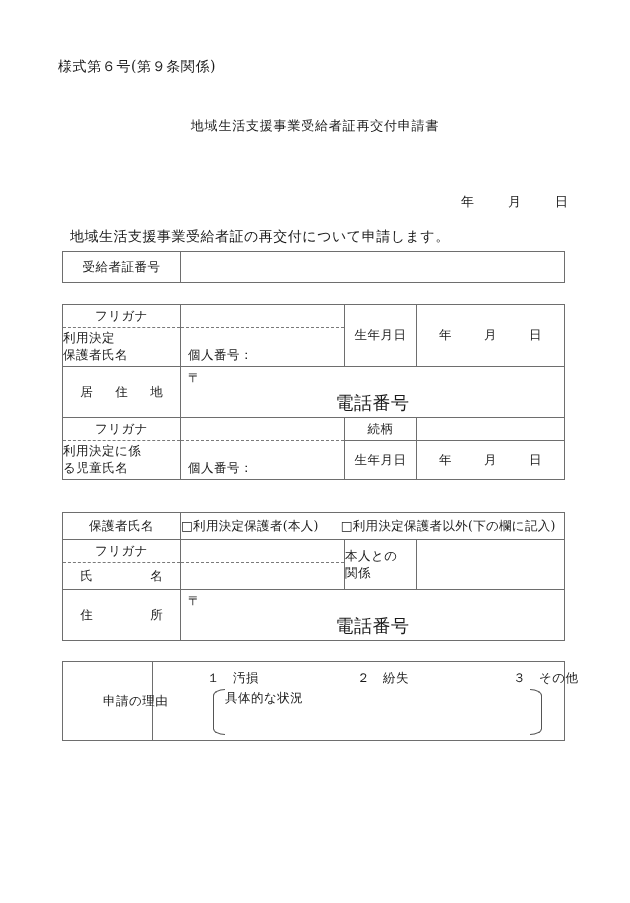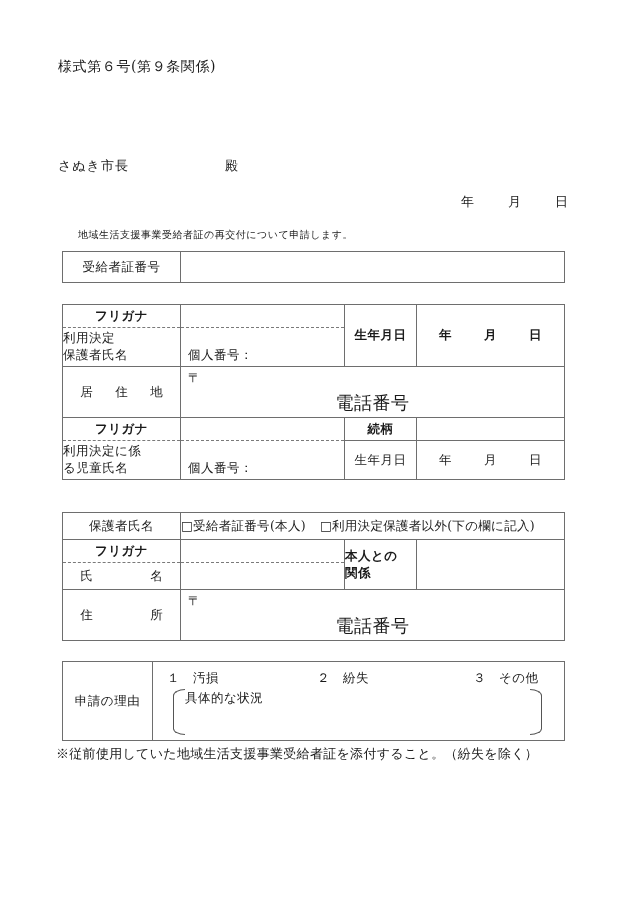--- a/index.html
+++ b/index.html
@@ -60,24 +60,23 @@
     white-space: nowrap;
   }
   .date-line span { display: inline-block; }
   .date-line .d-m { margin-left: 34px; }
   .date-line .d-d { margin-left: 34px; }
 
   .statement {
     position: absolute;
     left: 70px;
     top: 228px;
-    font-size: 10px;
-    letter-spacing: 0.5px;
-    white-space: nowrap;
-    margin-left: 8px;
+    font-size: 14px;
+    letter-spacing: 0.5px;
+    white-space: nowrap;
   }
 
   
   .tbl {
     position: absolute;
     left: 62px;
     width: 503px;
     border-collapse: collapse;
     table-layout: fixed;
     font-size: 12.5px;
@@ -108,21 +107,21 @@
   .dotted-top    { border-top: 1px dashed #7a7a7a !important; }
 
   .cell-pad { padding: 0 6px; }
 
   
   #tbl-recipient { top: 251px; padding-left: 16px; }
   #tbl-recipient td { height: 30px; }
 
   
   #tbl-person { top: 304px; }
-  .furigana-row td { height: 22px; font-weight: bold; }
+  .furigana-row td { height: 22px; }
   .name-row td { height: 38px; }
 
   .mynumber {
     display: block;
     font-size: 12.5px;
     padding-left: 7px;
     padding-top: 16px;
     letter-spacing: 0.5px;
     white-space: nowrap;
   }
@@ -155,25 +154,25 @@
   .dob-value .d-d { margin-left: 32px; }
 
   
   #tbl-submitter { top: 512px; }
   .submitter-choices {
     padding-left: 7px;
     letter-spacing: 0.3px;
     white-space: nowrap;
     font-size: 12.5px;
   }
-  .submitter-choices .opt2 { margin-left: 14px; }
+  .submitter-choices .opt2 { margin-left: 22px; }
 
   
   #tbl-reason { top: 661px; }
-  #tbl-reason td { height: 78px; }
+  #tbl-reason td { height: 78px; padding-left: 40px; }
   .reason-body {
     position: relative;
     height: 78px;
   }
   .reason-options {
     position: absolute;
     left: 14px;
     top: 8px;
     right: 10px;
     font-size: 12.5px;
@@ -227,24 +226,22 @@
     white-space: nowrap;
   }
 </style>
 </head>
 <body>
 
 <div class="page">
 
   <div class="form-number">様式第６号(第９条関係)</div>
 
-
-  <div class="addressee">
-    <span>さぬき市長</span><span class="honorific">殿</span>
-  </div>
+  <div class="doc-title">地域生活支援事業受給者証再交付申請書</div>
+
 
   <div class="date-line">
     <span class="d-y">年</span><span class="d-m">月</span><span class="d-d">日</span>
   </div>
 
   <div class="statement">地域生活支援事業受給者証の再交付について申請します。</div>
 
   <table class="tbl" id="tbl-recipient">
     <colgroup>
         <col style="width:118px">
@@ -316,21 +313,21 @@
     <colgroup>
         <col style="width:118px">
         <col>
         <col style="width:72px">
         <col style="width:148px">
       </colgroup>
     <tbody>
       <tr>
         <td class="lbl">保護者氏名</td>
         <td colspan="3" class="submitter-choices">
-          <span>□受給者証番号(本人)</span><span class="opt2">□利用決定保護者以外(下の欄に記入)</span>
+          <span>□利用決定保護者(本人)</span><span class="opt2">□利用決定保護者以外(下の欄に記入)</span>
         </td>
       </tr>
       <tr class="furigana-row">
         <td class="lbl dotted-bottom">フリガナ</td>
         <td class="cell-pad dotted-bottom"></td>
         <td rowspan="2" class="lbl-two">
           <div>本人との</div>
           <div>関係</div>
         </td>
         <td rowspan="2" class="cell-pad"></td>
@@ -366,15 +363,14 @@
               <span class="brk brk-left"></span>
               <span class="brk brk-right"></span>
               <span class="reason-detail-label">具体的な状況</span>
             </div>
           </div>
         </td>
       </tr>
     </tbody>
   </table>
 
-  <div class="footnote">※従前使用していた地域生活支援事業受給者証を添付すること。（紛失を除く）</div>
 
 </div>
 
 </body></html>

